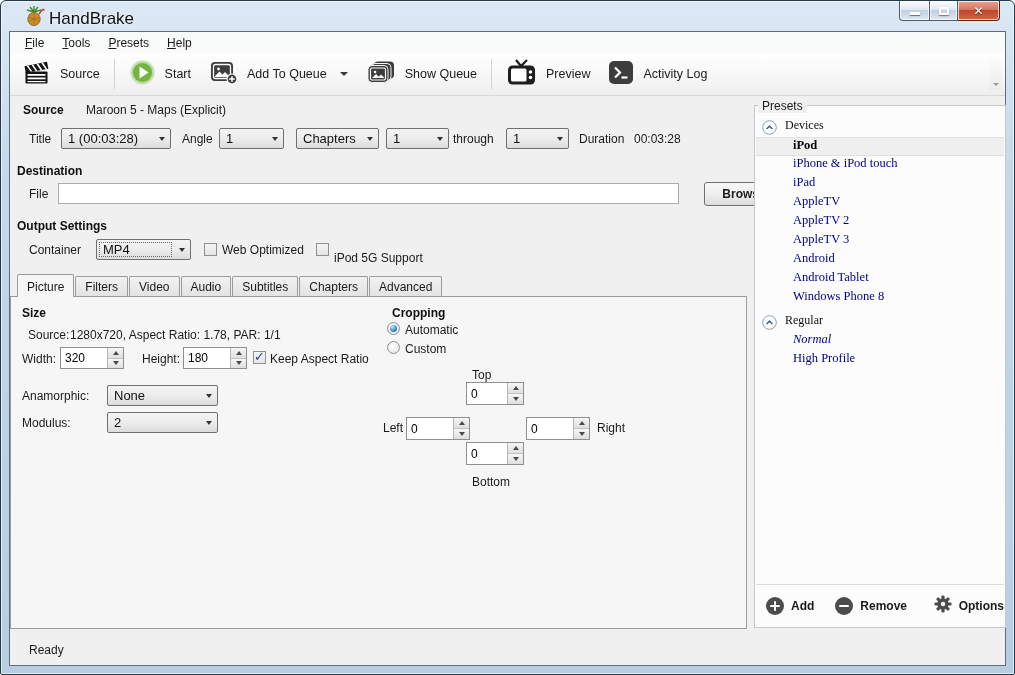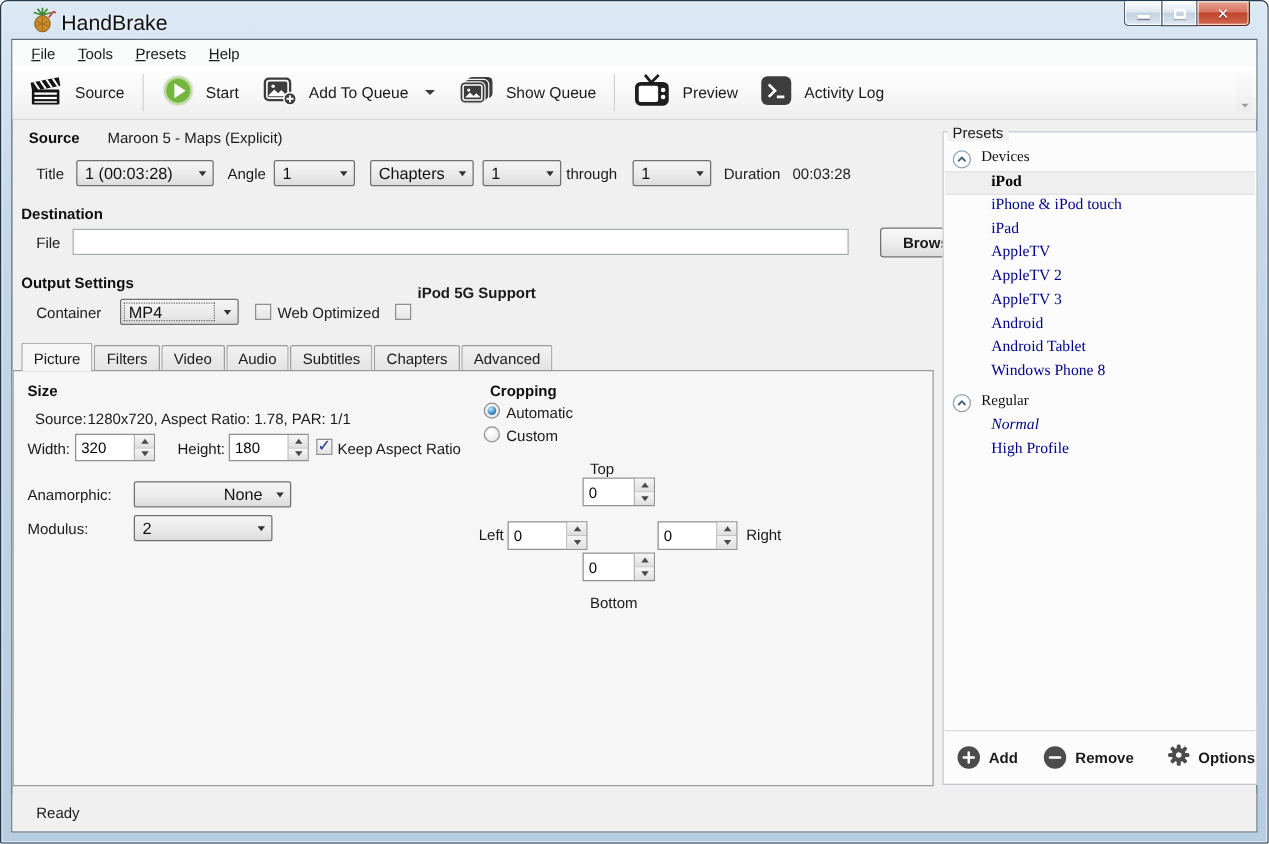--- a/index.html
+++ b/index.html
@@ -293,21 +293,21 @@
       <span class="lbl" style="left:19px;top:147px;">Container</span>
       <div class="combo focused" style="left:86px;top:143px;width:95px;">
         <span class="combo-value">MP4</span>
         <span class="combo-arrow">
             <i></i>
           </span>
       </div>
       <span class="checkbox" style="left:194px;top:147px;"></span>
       <span class="lbl" style="left:212px;top:147px;">Web Optimized</span>
       <span class="checkbox" style="left:306px;top:147px;"></span>
-      <span class="lbl" style="left:324px;top:131px;font-weight:bold;">iPod 5G Support</span>
+      <span class="lbl" style="left:324px;top:155px;">iPod 5G Support</span>
 
       <div class="tabstrip">
         <div class="tab active">Picture</div>
         <div class="tab">Filters</div>
         <div class="tab">Video</div>
         <div class="tab">Audio</div>
         <div class="tab">Subtitles</div>
         <div class="tab">Chapters</div>
         <div class="tab">Advanced</div>
       </div>
@@ -338,21 +338,21 @@
               </div>
             <div class="spin-btn">
                 <i class="dn-a"></i>
               </div>
           </div>
         </div>
         <span class="checkbox checked" style="left:242px;top:54px;"></span>
         <span class="lbl" style="left:259px;top:55px;">Keep Aspect Ratio</span>
 
         <span class="lbl" style="left:11px;top:92px;">Anamorphic:</span>
-        <div class="combo" style="left:96px;top:88px;width:126px;text-align:right;">
+        <div class="combo" style="left:96px;top:88px;width:111px;">
           <span class="combo-value">None</span>
           <span class="combo-arrow">
               <i></i>
             </span>
         </div>
         <span class="lbl" style="left:11px;top:119px;">Modulus:</span>
         <div class="combo" style="left:96px;top:115px;width:111px;">
           <span class="combo-value">2</span>
           <span class="combo-arrow">
               <i></i>

